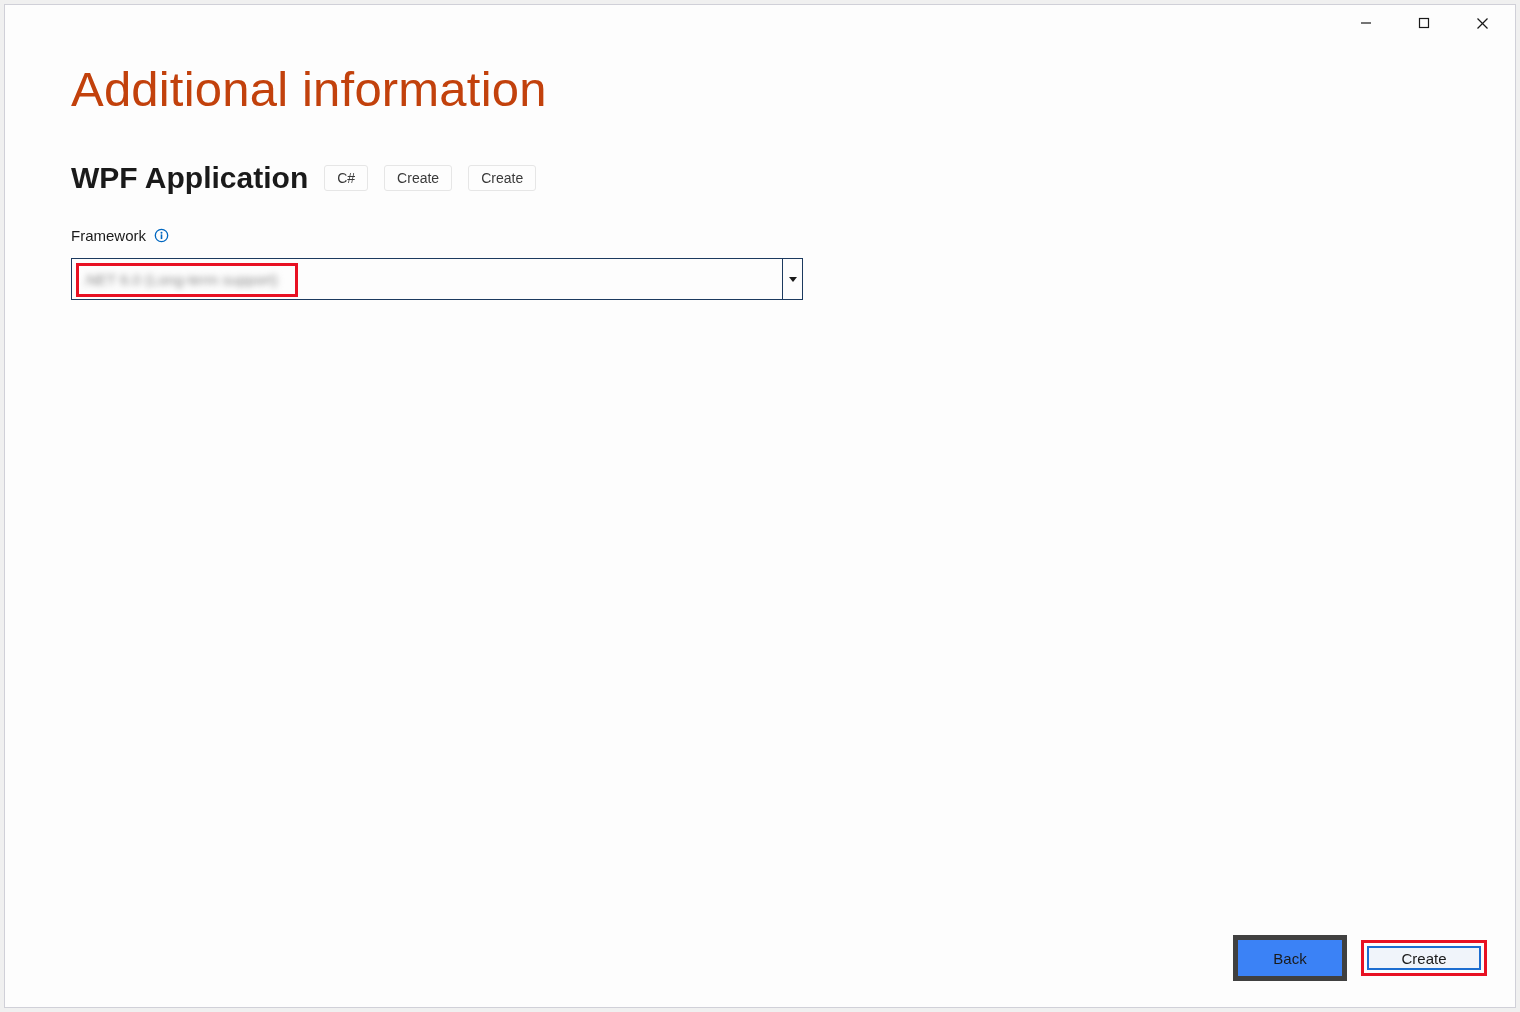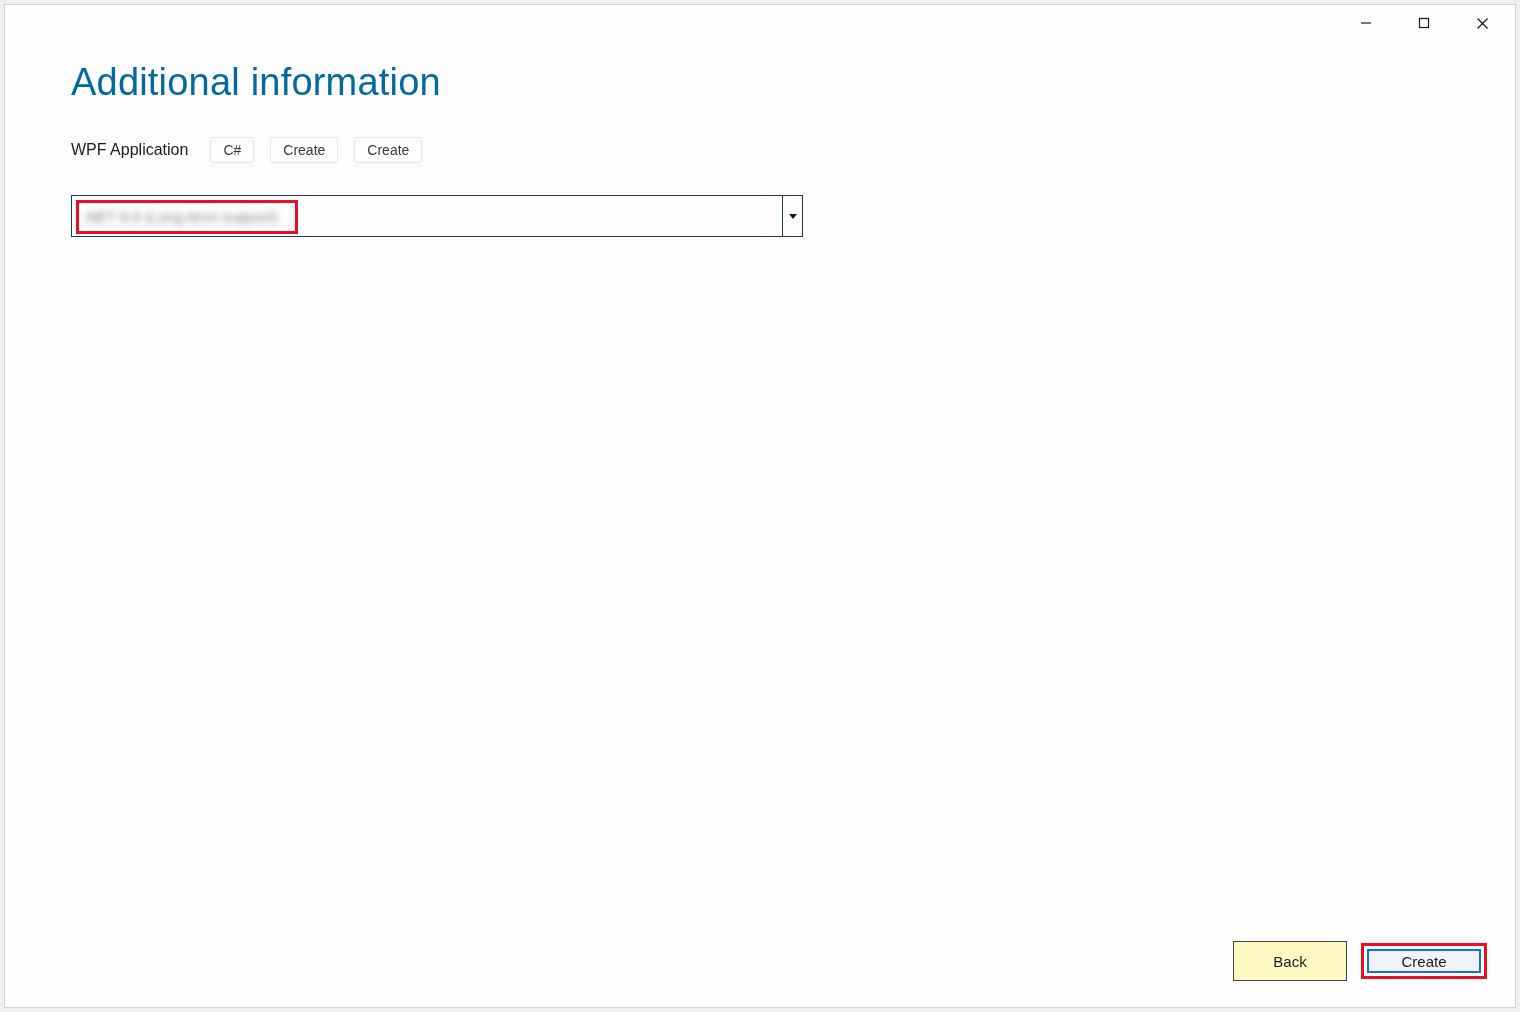--- a/index.html
+++ b/index.html
@@ -38,37 +38,37 @@
       justify-content: center;
       color: #1a1a1a;
     }
     .titlebar .win-btn svg { display: block; }
     .content {
       flex: 1;
       padding: 20px 66px 0 66px;
       position: relative;
     }
     .page-title {
-      font-size: 38px;
+      font-size: 49px;
       font-weight: 400;
-      color: #0369a1;
-      margin-bottom: 33px;
+      color: #c2410c;
+      margin-bottom: 44px;
       letter-spacing: 0.2px;
     }
     .subtitle-row {
       display: flex;
       align-items: center;
       gap: 16px;
       margin-bottom: 32px;
     }
     .subtitle {
-      font-size: 16px;
-      font-weight: 400;
-      color: #1a1a1a;
-      margin-right: 6px;
+      font-size: 30px;
+      font-weight: 700;
+      color: #1a1a1a;
+      margin-right: 0;
     }
     .tag {
       font-size: 14px;
       color: #3a3a3a;
       background: #fdfdfd;
       border: 1px solid #e6e6e6;
       border-radius: 3px;
       padding: 4px 12px;
     }
     .field-label-row {
@@ -126,25 +126,25 @@
     .footer {
       position: absolute;
       right: 28px;
       bottom: 26px;
       display: flex;
       gap: 14px;
       align-items: center;
     }
     .btn {
       width: 114px;
-      height: 40px;
+      height: 46px;
       font-size: 15px;
       color: #1a1a1a;
-      background: #fef9c3;
-      border: 1px solid #404040;
+      background: #3b82f6;
+      border: 5px solid #404040;
       display: flex;
       align-items: center;
       justify-content: center;
     }
     .create-wrap {
       border: 3px solid #e81123;
       padding: 3px;
     }
     .btn.primary {
       background: #f0f4fa;
@@ -181,20 +181,30 @@
 
     <h1 class="page-title">Additional information</h1>
 
     <div class="subtitle-row">
       <div class="subtitle">WPF Application</div>
       <span class="tag">C#</span>
       <span class="tag">Create</span>
       <span class="tag">Create</span>
     </div>
 
+    <div class="field-label-row">
+      <span class="field-label">Framework</span>
+      <span class="info-icon">
+        <svg width="15" height="15" viewBox="0 0 16 16">
+          <circle cx="8" cy="8" r="6.6" fill="none" stroke="#0067c0" stroke-width="1.4"></circle>
+          <circle cx="8" cy="5" r="1.05" fill="#0067c0"></circle>
+          <rect x="7.15" y="6.8" width="1.7" height="5" fill="#0067c0"></rect>
+        </svg>
+      </span>
+    </div>
 
     <div class="combo">
       <div class="combo-text">
         <span class="combo-blur">.NET 6.0 (Long-term support)</span>
       </div>
       <div class="combo-text-highlight"></div>
       <div class="combo-arrow">
         <svg width="8" height="5" viewBox="0 0 8 5">
             <polygon points="0,0 8,0 4,5" fill="#1a1a1a"></polygon>
           </svg>

